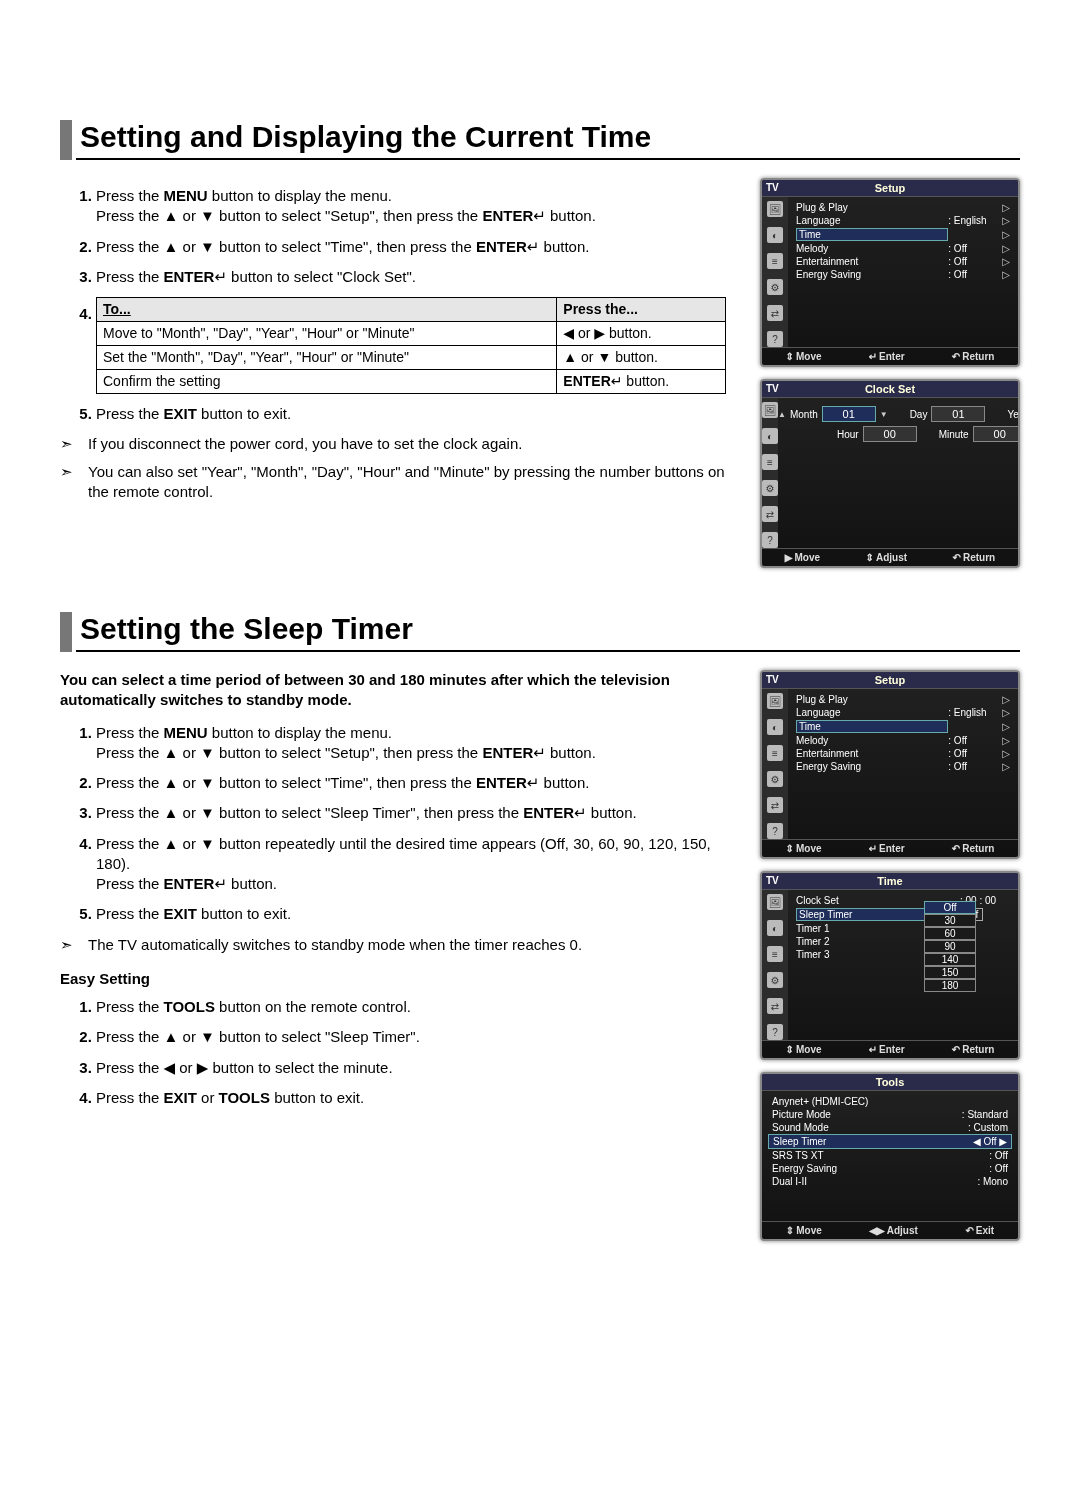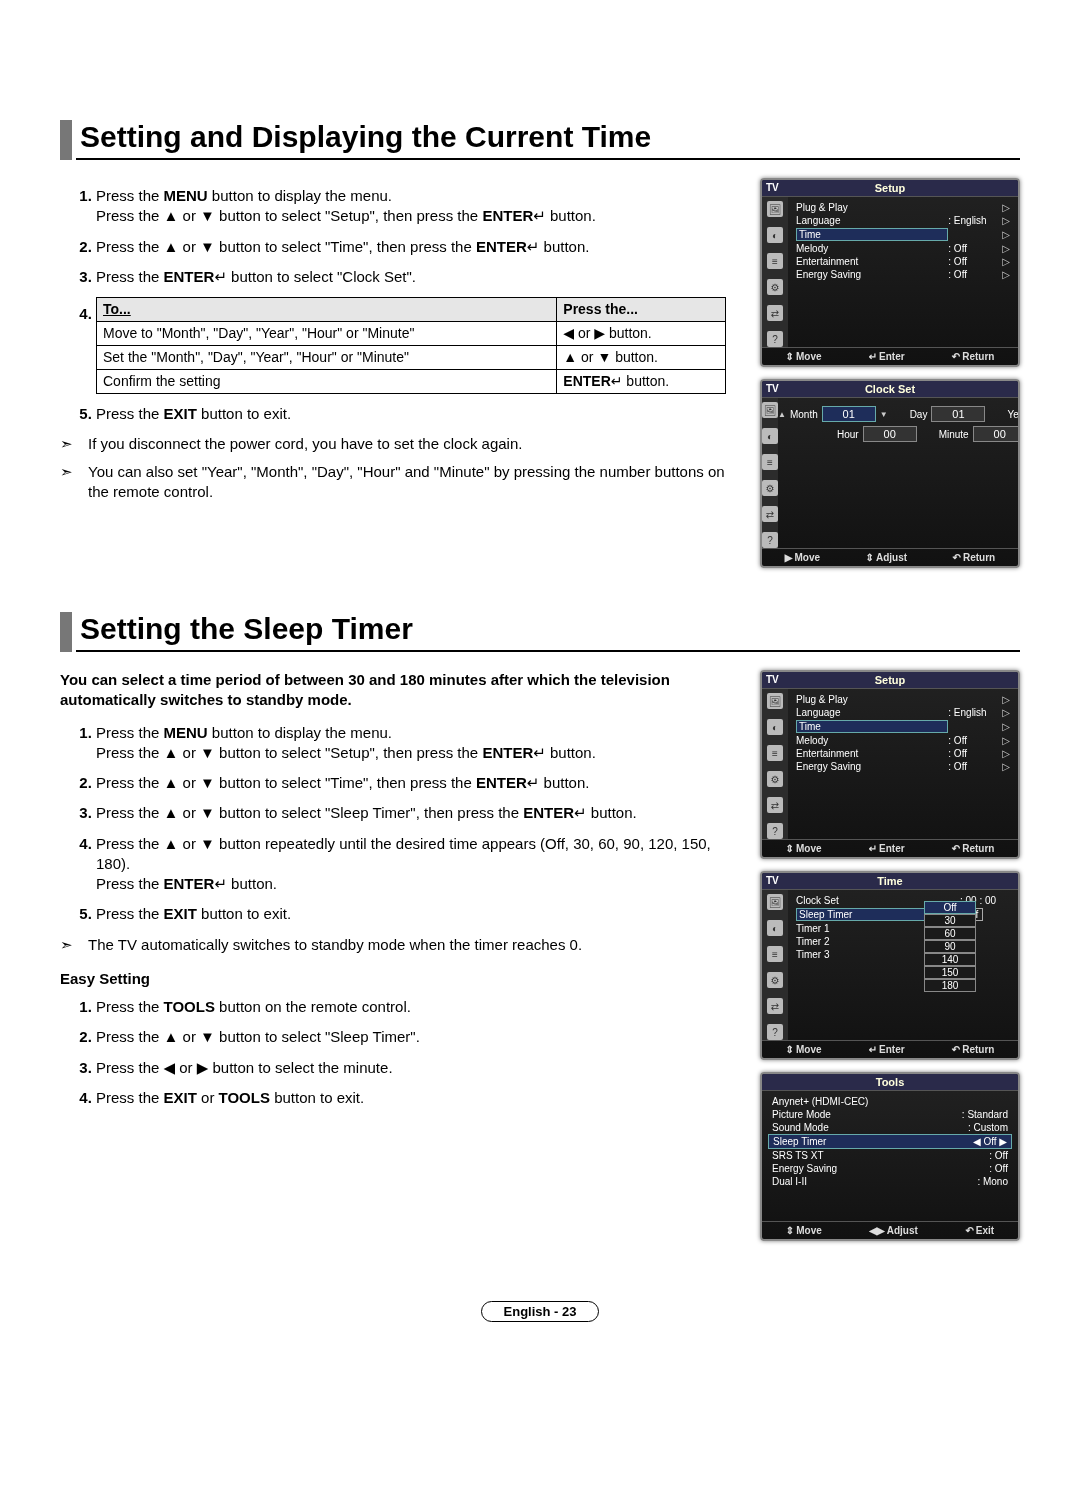--- a/index.html
+++ b/index.html
@@ -577,16 +577,13 @@
           <div class="osd-footer">
             <span class="move">Move</span>
             <span class="move-lr">Adjust</span>
             <span class="exit">Exit</span>
           </div>
         </div>
       </div>
     </div>
   </div>
 
-  <div class="page-footer">
-    <span class="pill">English - 23</span>
-  </div>
 </div>
 
 </body></html>

